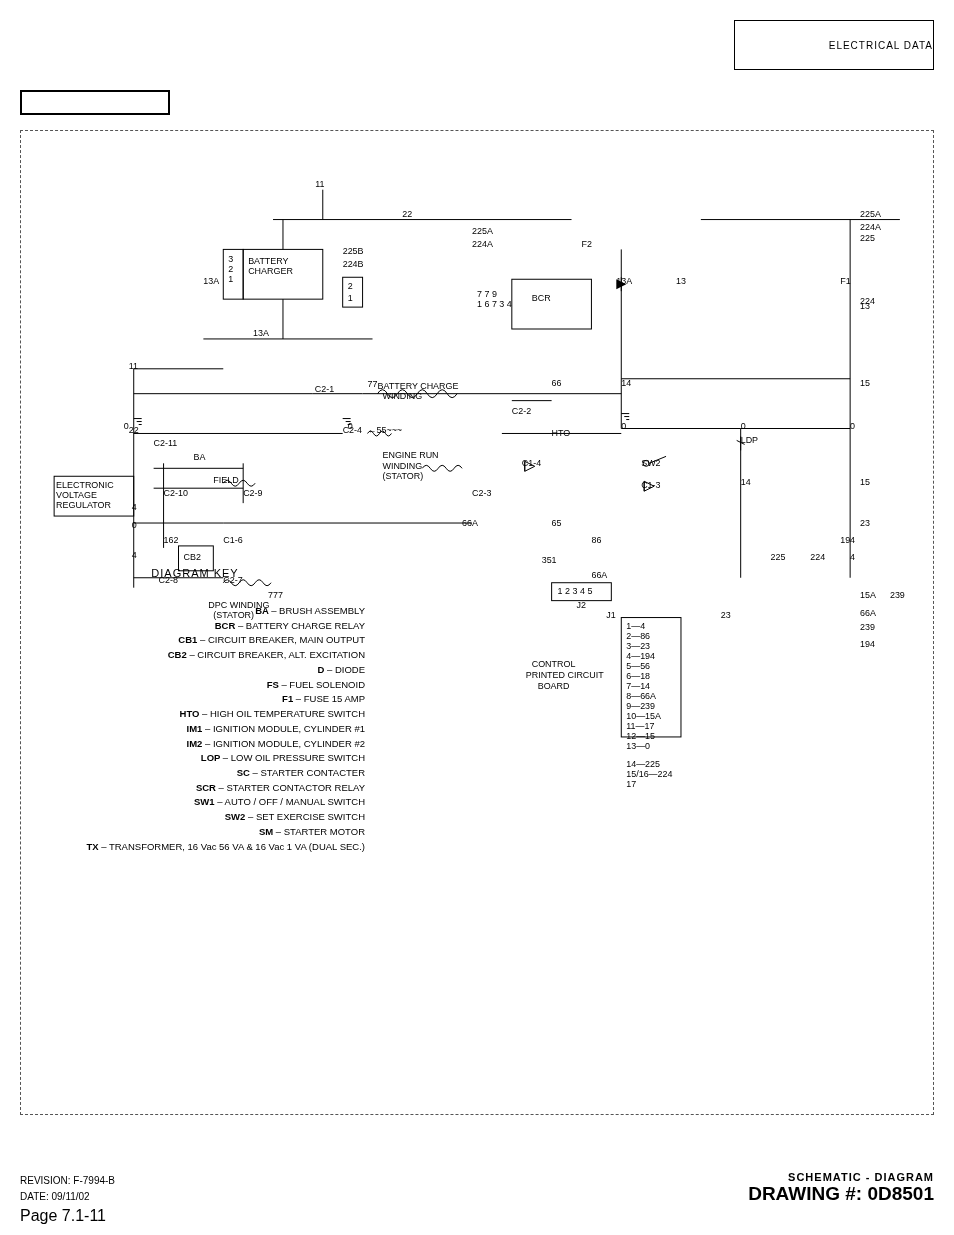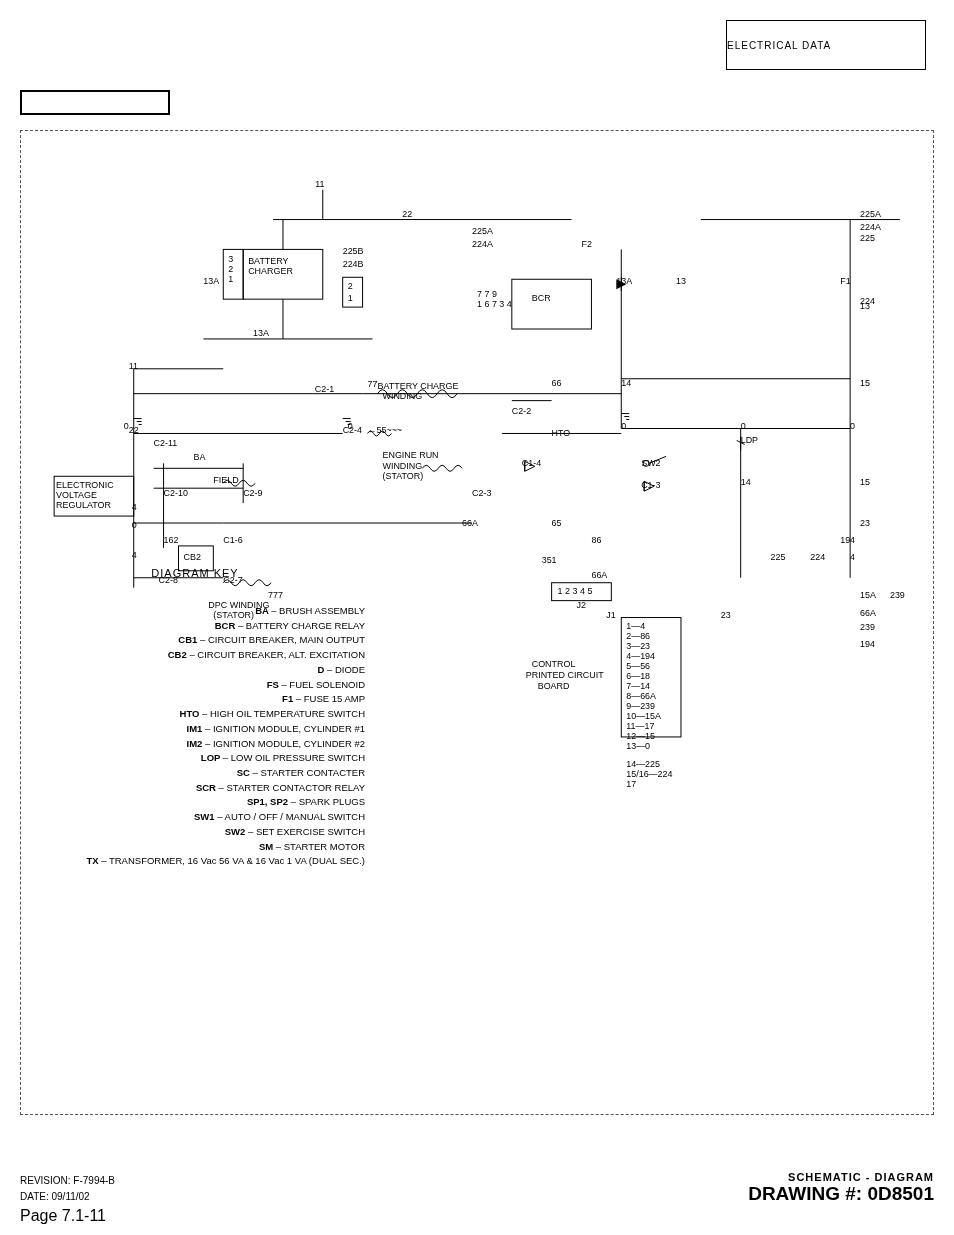--- a/index.html
+++ b/index.html
@@ -10,27 +10,27 @@
       font-family: Arial, sans-serif;
       font-size: 12px;
       color: #000;
       position: relative;
     }
 
     
     .header-box {
       position: absolute;
       top: 20px;
-      right: 28px;
+      right: 20px;
       width: 200px;
       height: 50px;
       border: 1px solid #000;
       display: flex;
       align-items: center;
-      justify-content: flex-start;
+      justify-content: flex-end;
       font-size: 10px;
       letter-spacing: 1px;
     }
 
     
     .title-box {
       position: absolute;
       top: 90px;
       left: 20px;
       width: 150px;
@@ -425,21 +425,20 @@
       <div class="key-item"><span class="bold">CB2 </span>– CIRCUIT BREAKER, ALT. EXCITATION</div>
       <div class="key-item"><span class="bold">D   </span>– DIODE</div>
       <div class="key-item"><span class="bold">FS  </span>– FUEL SOLENOID</div>
       <div class="key-item"><span class="bold">F1  </span>– FUSE 15 AMP</div>
       <div class="key-item"><span class="bold">HTO </span>– HIGH OIL TEMPERATURE SWITCH</div>
       <div class="key-item"><span class="bold">IM1 </span>– IGNITION MODULE, CYLINDER #1</div>
       <div class="key-item"><span class="bold">IM2 </span>– IGNITION MODULE, CYLINDER #2</div>
       <div class="key-item"><span class="bold">LOP </span>– LOW OIL PRESSURE SWITCH</div>
       <div class="key-item"><span class="bold">SC  </span>– STARTER CONTACTER</div>
       <div class="key-item"><span class="bold">SCR </span>– STARTER CONTACTOR RELAY</div>
-      <div class="key-item"><span class="bold">SP1, SP2 </span>– SPARK PLUGS</div>
       <div class="key-item"><span class="bold">SW1 </span>– AUTO / OFF / MANUAL SWITCH</div>
       <div class="key-item"><span class="bold">SW2 </span>– SET EXERCISE SWITCH</div>
       <div class="key-item"><span class="bold">SM  </span>– STARTER MOTOR</div>
       <div class="key-item"><span class="bold">TX  </span>– TRANSFORMER, 16 Vac 56 VA &amp; 16 Vac 1 VA (DUAL SEC.)</div>
     </div>
 </div>
 
 <div class="footer">
   <div class="footer-left">
     <div>REVISION: F-7994-B</div>

